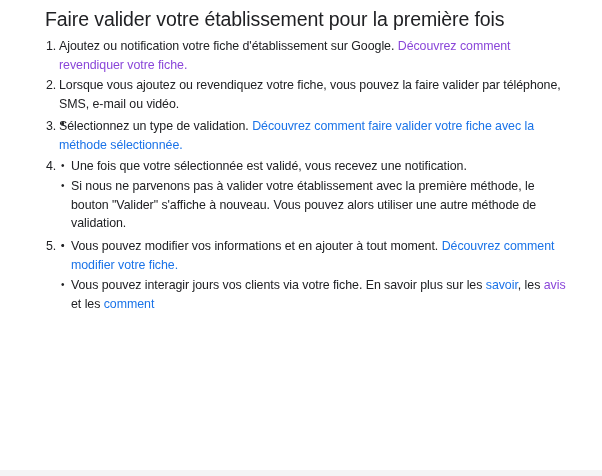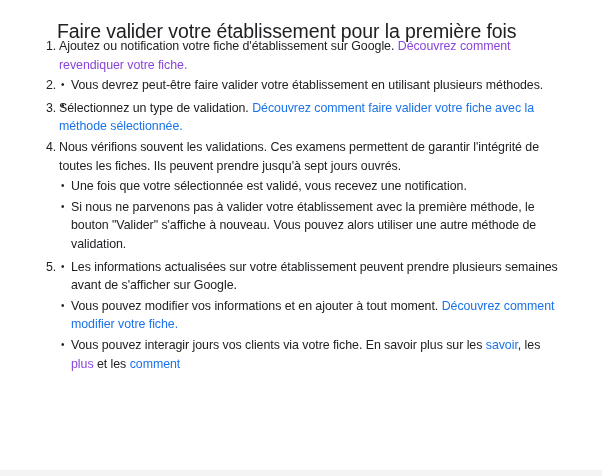--- a/index.html
+++ b/index.html
@@ -28,21 +28,21 @@
       left: 0;
       top: 470px;
       width: 602px;
       height: 6px;
       background: #f4f4f5;
     }
     h1.title {
       position: absolute;
       left: 45px;
       top: 8px;
-      margin: 12px;
+      margin: 0;
       font-size: 19.5px;
       font-weight: 400;
       letter-spacing: -0.1px;
       color: #202124;
       white-space: nowrap;
     }
     ol.steps {
       position: absolute;
       left: 46px;
       top: 37px;
@@ -97,64 +97,62 @@
 
   <ol class="steps">
 
     <li>
       <span class="num">1.</span>
       <span>Ajoutez ou notification votre fiche d'établissement sur Google. </span><a class="link visited">Découvrez comment revendiquer votre fiche.</a>
     </li>
 
     <li>
       <span class="num">2.</span>
+      <span>Lorsque vous ajoutez ou revendiquez votre fiche, vous pouvez la faire valider par téléphone, SMS, e-mail ou vidéo.</span>
       <ul class="sub">
         <li>
           <span class="bullet">•</span>
-          <span>Vous devrez peut-être faire valider votre établissement en utilisant plusieurs méthodes.</span>
         </li>
         <li>
           <span class="bullet">•</span>
         </li>
       </ul>
     </li>
 
     <li style="margin-top:4px;">
       <span class="num">3.</span>
       <span>Sélectionnez un type de validation. </span><a class="link">Découvrez comment faire valider votre fiche avec la méthode sélectionnée.</a>
     </li>
 
     <li>
       <span class="num">4.</span>
-      <span>Nous vérifions souvent les validations. Ces examens permettent de garantir l'intégrité de toutes les fiches. Ils peuvent prendre jusqu'à sept jours ouvrés.</span>
       <ul class="sub">
         <li>
           <span class="bullet">•</span>
           <span>Une fois que votre sélectionnée est validé, vous recevez une notification.</span>
         </li>
         <li>
           <span class="bullet">•</span>
           <span>Si nous ne parvenons pas à valider votre établissement avec la première méthode, le bouton "Valider" s'affiche à nouveau. Vous pouvez alors utiliser une autre méthode de validation.</span>
         </li>
       </ul>
     </li>
 
     <li style="margin-top:4px;">
       <span class="num">5.</span>
       <ul class="sub">
         <li>
           <span class="bullet">•</span>
-          <span>Les informations actualisées sur votre établissement peuvent prendre plusieurs semaines avant de s'afficher sur Google.</span>
         </li>
         <li>
           <span class="bullet">•</span>
           <span>Vous pouvez modifier vos informations et en ajouter à tout moment. </span><a class="link">Découvrez comment modifier votre fiche.</a>
         </li>
         <li>
           <span class="bullet">•</span>
-          <span>Vous pouvez interagir jours vos clients via votre fiche. En savoir plus sur les </span><a class="link">savoir</a><span>, les </span><a class="link visited">plus</a><span> et les </span><a class="link">comment</a>
+          <span>Vous pouvez interagir jours vos clients via votre fiche. En savoir plus sur les </span><a class="link">savoir</a><span>, les </span><a class="link visited">avis</a><span> et les </span><a class="link">comment</a>
         </li>
       </ul>
     </li>
   </ol>
 </div>
 
 <div class="bottom-strip"></div>
 
 </body></html>

